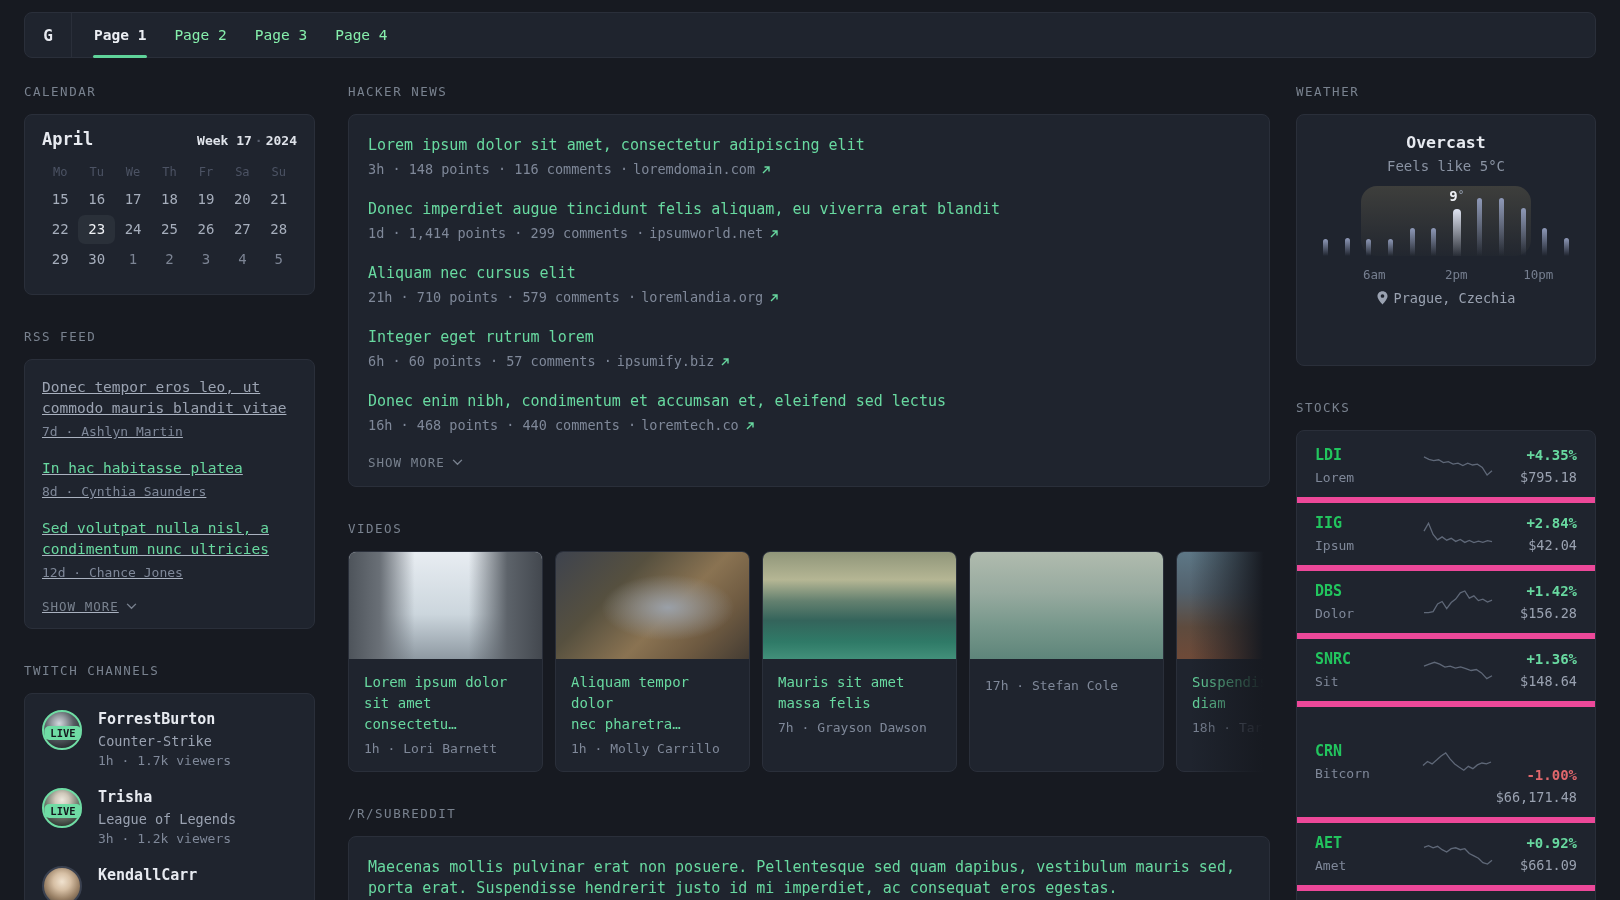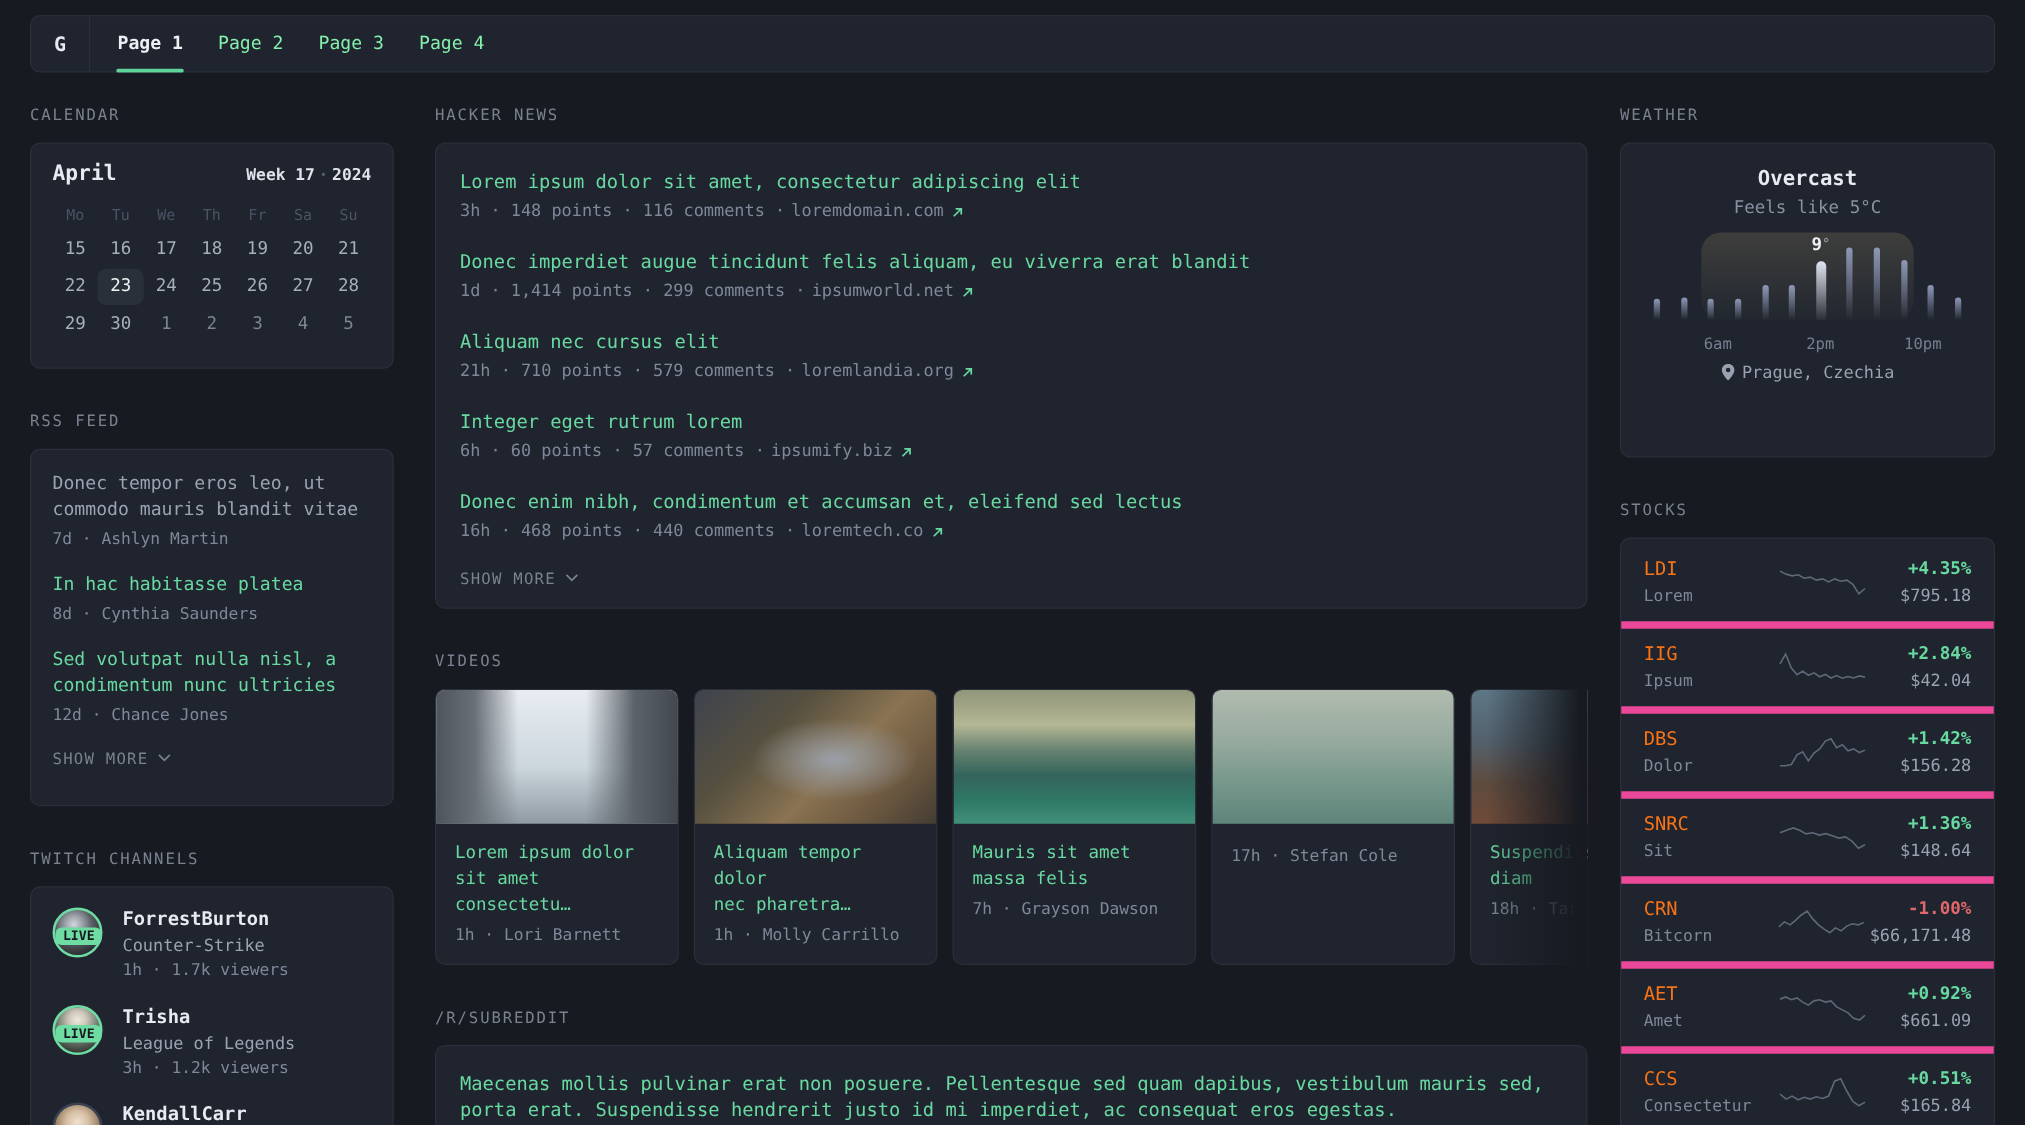--- a/index.html
+++ b/index.html
@@ -41,21 +41,21 @@
   .cal-week .dot { color:#59606f; padding:0 3px; }
   .cal-daynames, .cal-row { display:grid; grid-template-columns:repeat(7,1fr); text-align:center; }
   .cal-daynames { margin-top:16px; color:#4c5364; font-size:12px; }
   .cal-grid { margin-top:6px; }
   .cal-row { margin-top:1px; }
   .cal-cell { height:29px; line-height:29px; font-size:14px; color:#a6aebc; border-radius:7px; }
   .cal-cell.dim { color:#7c8494; }
   .cal-cell.selected { background:#2a3039; color:#f0f2f6; font-weight:normal; }
 
   
-  .feed-panel { padding:17px 17px 30px; }
+  .feed-panel { padding:17px 17px 14px;text-decoration:underline; }
   .feed-item { margin-bottom:17px; cursor:pointer; }
   .feed-title { color:#68d9a0; font-size:14.5px; line-height:21px; }
   .feed-title.read { color:#9ba3b2; }
   .feed-meta { color:#7f8899; font-size:13px; line-height:19px; margin-top:3px; display:flex; align-items:center; gap:5px; }
   .show-more { display:flex; align-items:center; gap:7px; color:#79828f; font-size:12.5px;
     letter-spacing:1px; margin-top:2px; cursor:pointer; }
   .chev { width:11px; height:7px; }
   .ext-arrow { width:10px; height:10px; margin-left:1px; }
 
   
@@ -108,26 +108,26 @@
   .w-axis span { position:absolute; transform:translateX(-50%); color:#767f90; font-size:12.5px; }
   .w-loc { margin-top:10px; color:#9aa2b1; font-size:13.5px;
     display:flex; align-items:center; justify-content:center; gap:6px; }
   .pin { width:11px; height:14px; }
 
   
   .stocks.panel { padding:4px 0; }
   .stock-row { display:flex; align-items:center; padding:10px 18px; cursor:pointer; }
   .stock-row + .stock-row { border-top:6px solid #ec4899; }
   .st-id { width:104px; }
-  .st-ticker { color:#f97316; font-size:15px; font-weight:normal; line-height:20px; }
+  .st-ticker { color:#22c55e; font-size:15px; font-weight:bold; line-height:20px; }
   .st-name { color:#7f8899; font-size:13px; line-height:19px; margin-top:3px; }
   .st-spark { width:78px; flex:0 0 78px; }
   .st-right { flex:1; text-align:right; }
   .st-change { font-size:14px; font-weight:bold; line-height:20px; }
-  .st-change.up { color:#68d9a0; } .st-change.down { color:#e0676c; }
+  .st-change.up { color:#68d9a0; } .st-change.down { color:#e0676c;margin-top:48px; }
   .st-price { color:#9aa2b1; font-size:13.5px; line-height:19px; margin-top:3px; }
 </style>
 </head>
 <body>
 
 <nav class="navbar">
   <div class="nav-logo">G</div>
   <div class="nav-tabs">
       <div class="nav-tab active">Page 1</div>
       <div class="nav-tab">Page 2</div>

